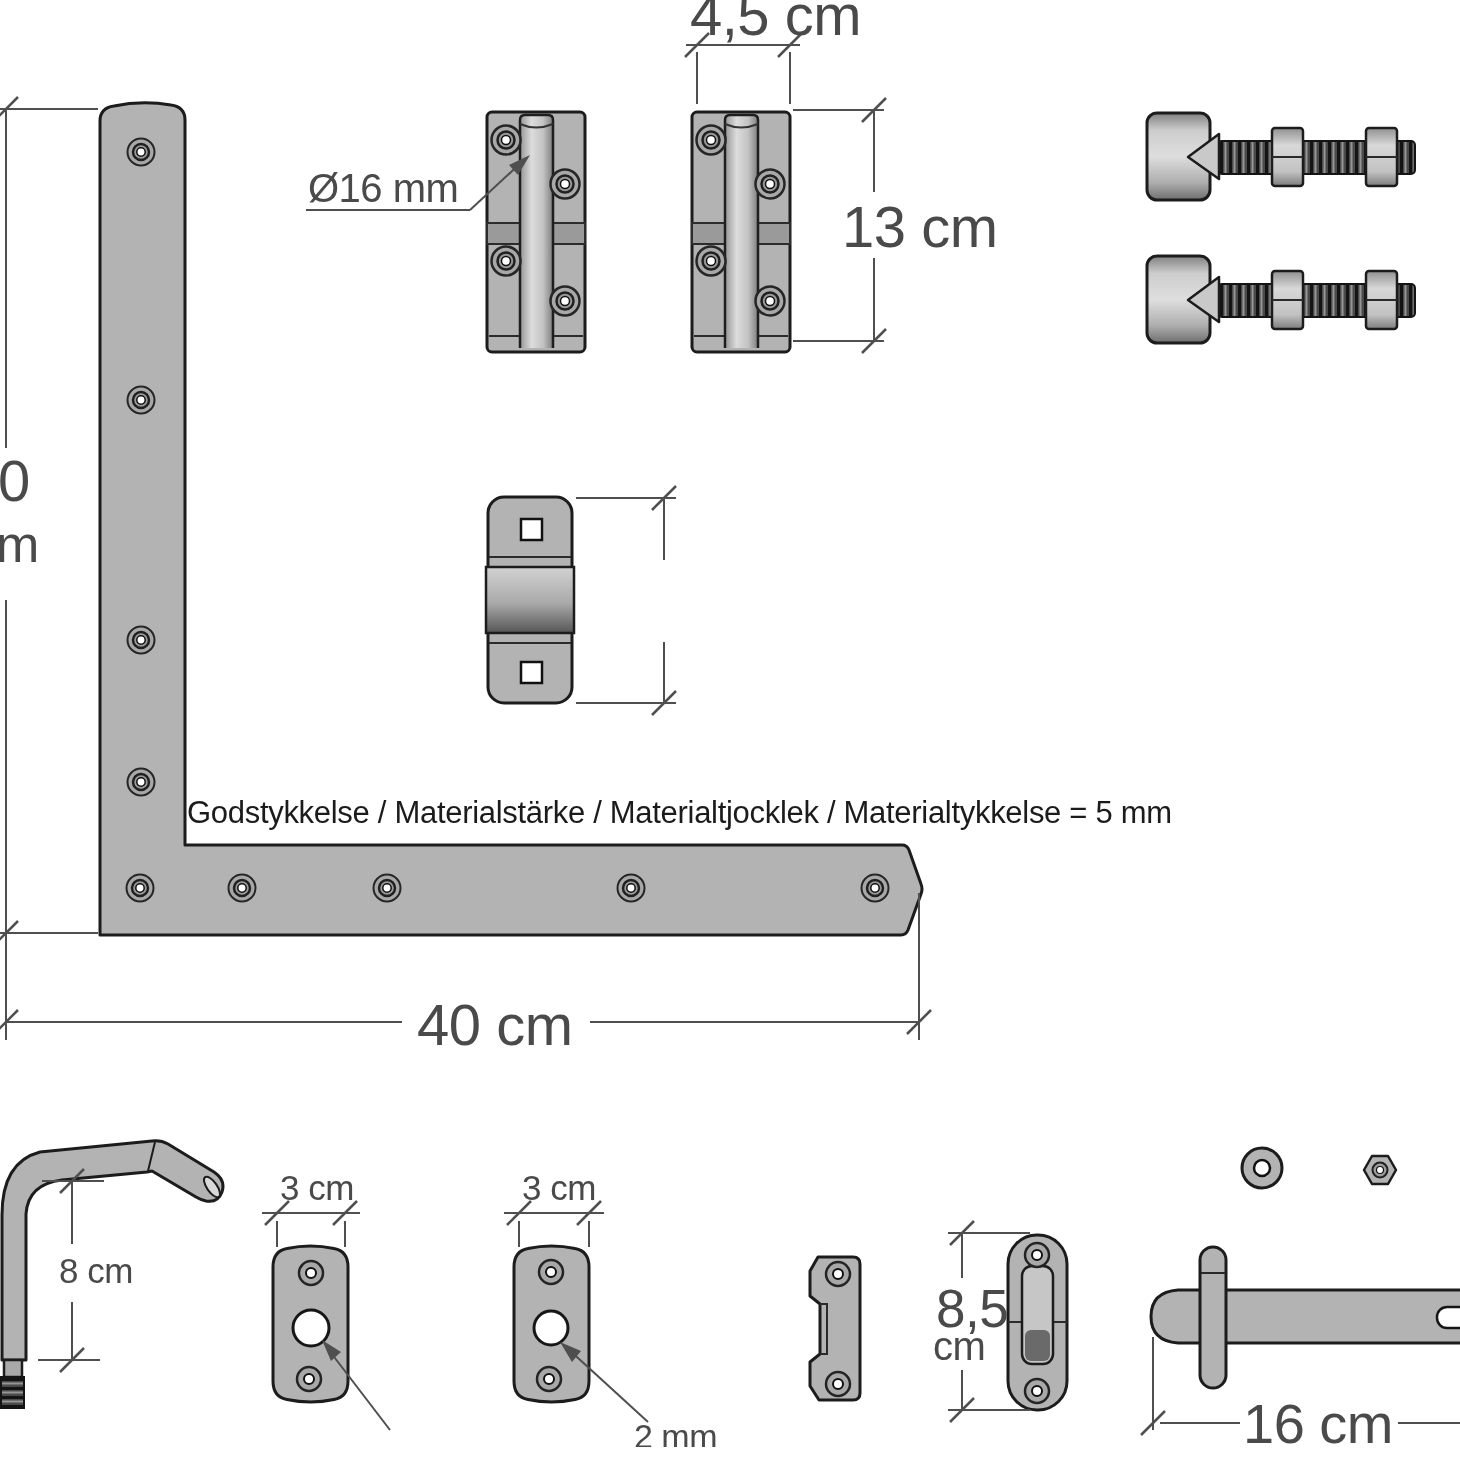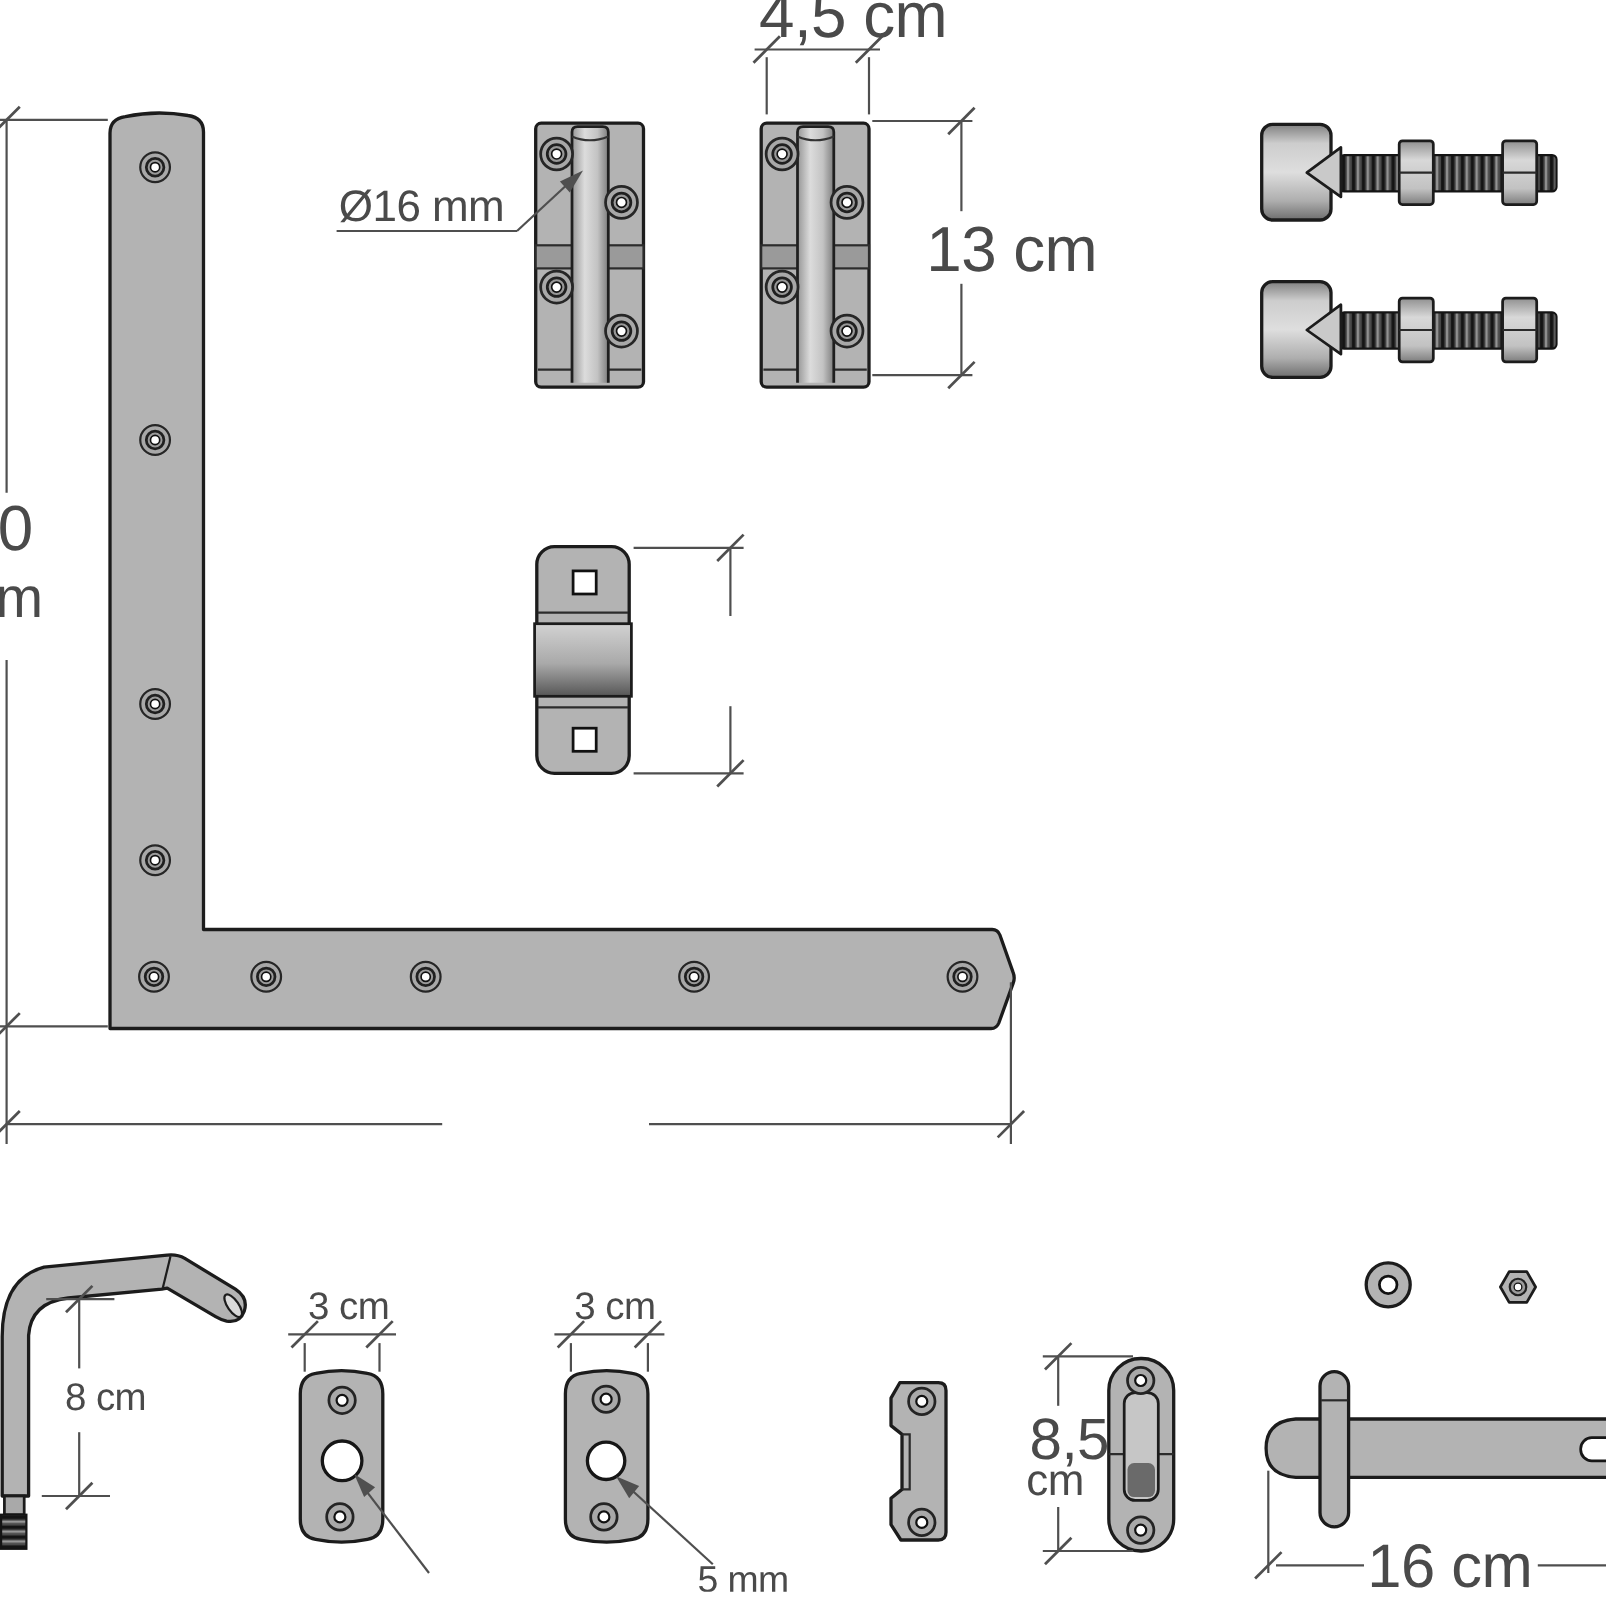--- a/index.html
+++ b/index.html
@@ -288,22 +288,24 @@
     <line x1="1160" y1="1423" x2="1240" y2="1423"></line>
     <line x1="1398" y1="1423" x2="1462" y2="1423"></line>
   </g>
 </svg>
 
 <div class="lbl" style="left:690px;top:-14px;font-size:58px">4,5 cm</div>
 <div class="lbl" style="left:842px;top:198px;font-size:58px">13 cm</div>
 <div class="lbl" style="left:308px;top:168px;font-size:40px">Ø16 mm</div>
 <div class="lbl" style="left:-2px;top:452px;font-size:58px">0</div>
 <div class="lbl" style="left:-4px;top:518px;font-size:52px">m</div>
+<div class="lbl note" style="left:187px;top:797px;font-size:31px">Godstykkelse / Materialstärke / Materialtjocklek / Materialtykkelse = 5 mm</div>
+<div class="lbl" style="left:417px;top:996px;font-size:58px">40 cm</div>
 <div class="lbl" style="left:59px;top:1253px;font-size:35px">8 cm</div>
 <div class="lbl" style="left:280px;top:1170px;font-size:35px">3 cm</div>
 <div class="lbl" style="left:522px;top:1170px;font-size:35px">3 cm</div>
 <div class="lbl" style="left:387px;top:1449px;font-size:30px">16 mm</div>
-<div class="lbl" style="left:634px;top:1419px;font-size:34px">5 mm</div>
+<div class="lbl" style="left:634px;top:1419px;font-size:34px">2 mm</div>
 <div class="lbl" style="left:936px;top:1282px;font-size:53px">8,5</div>
 <div class="lbl" style="left:933px;top:1326px;font-size:40px">cm</div>
 <div class="lbl" style="left:1243px;top:1396px;font-size:56px">16 cm</div>
 
 </div>
 
 </body></html>

